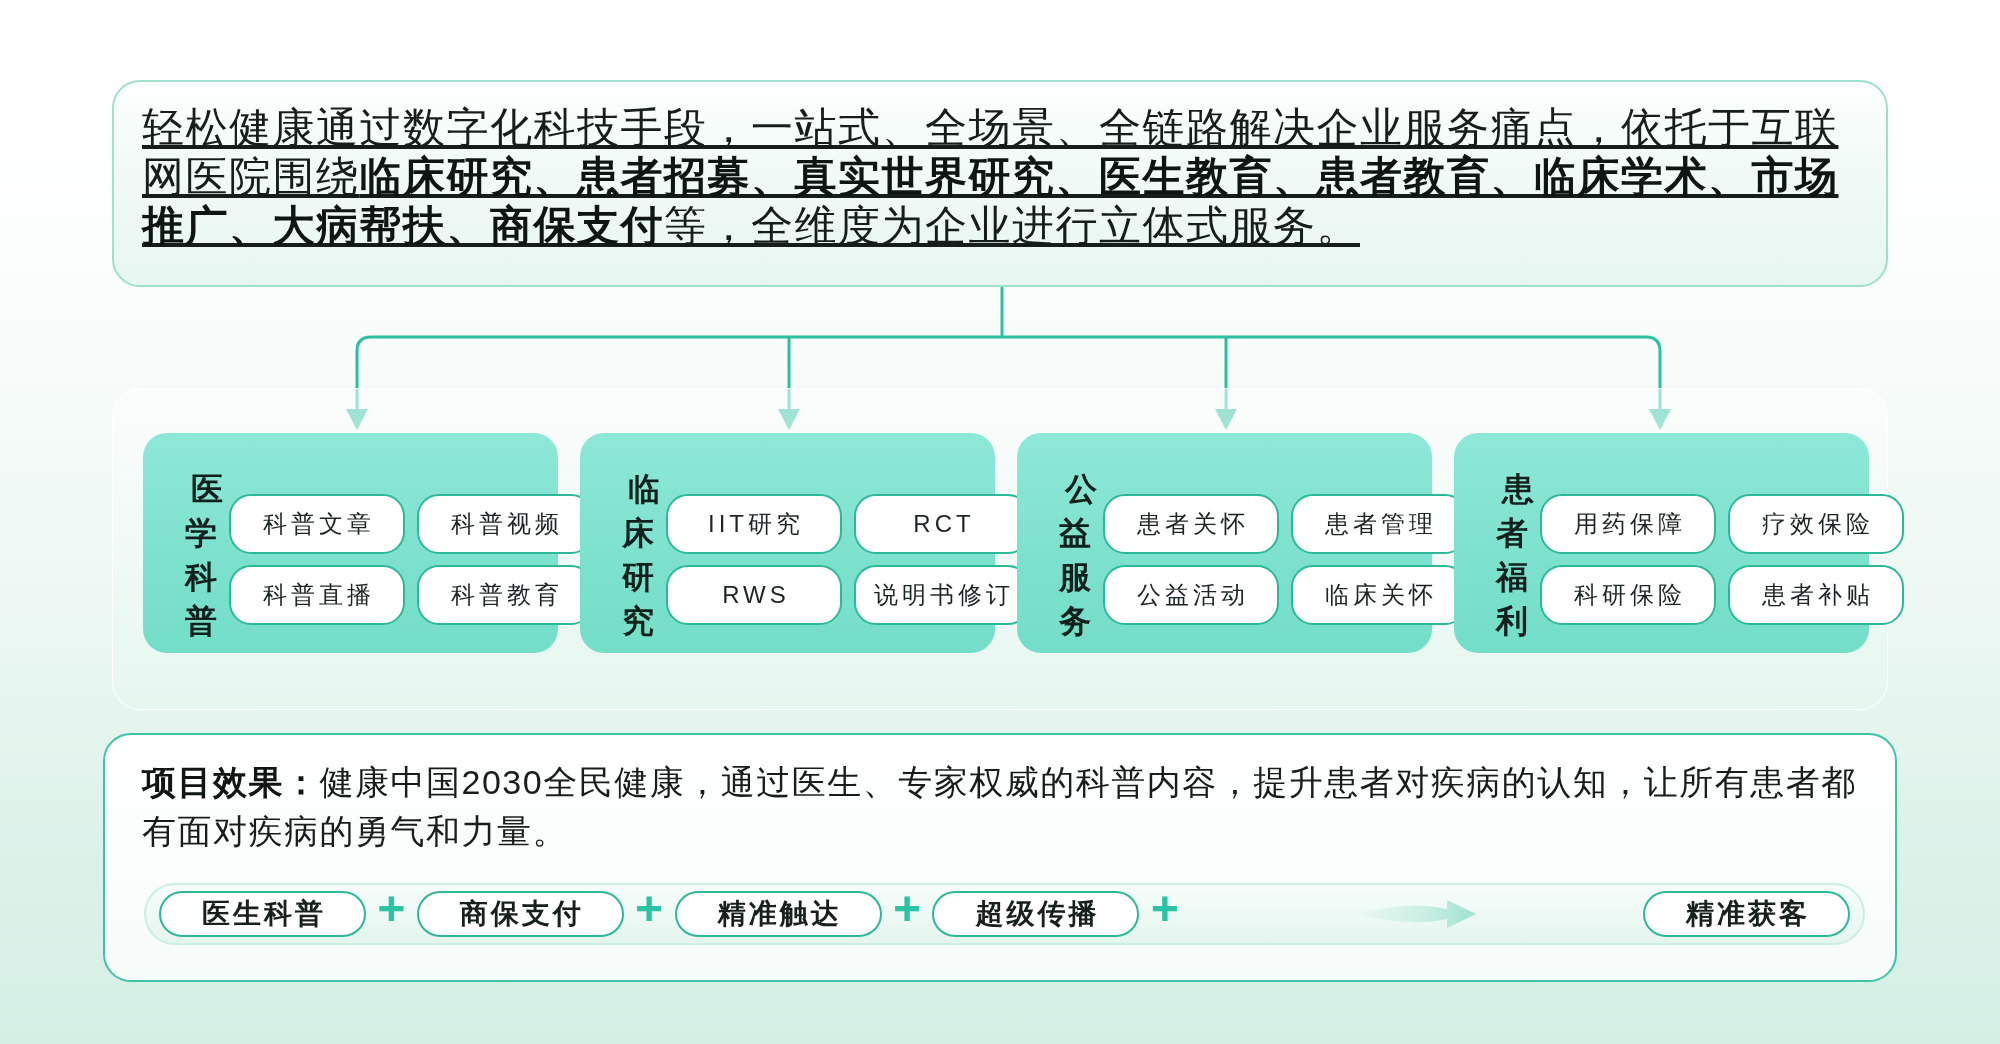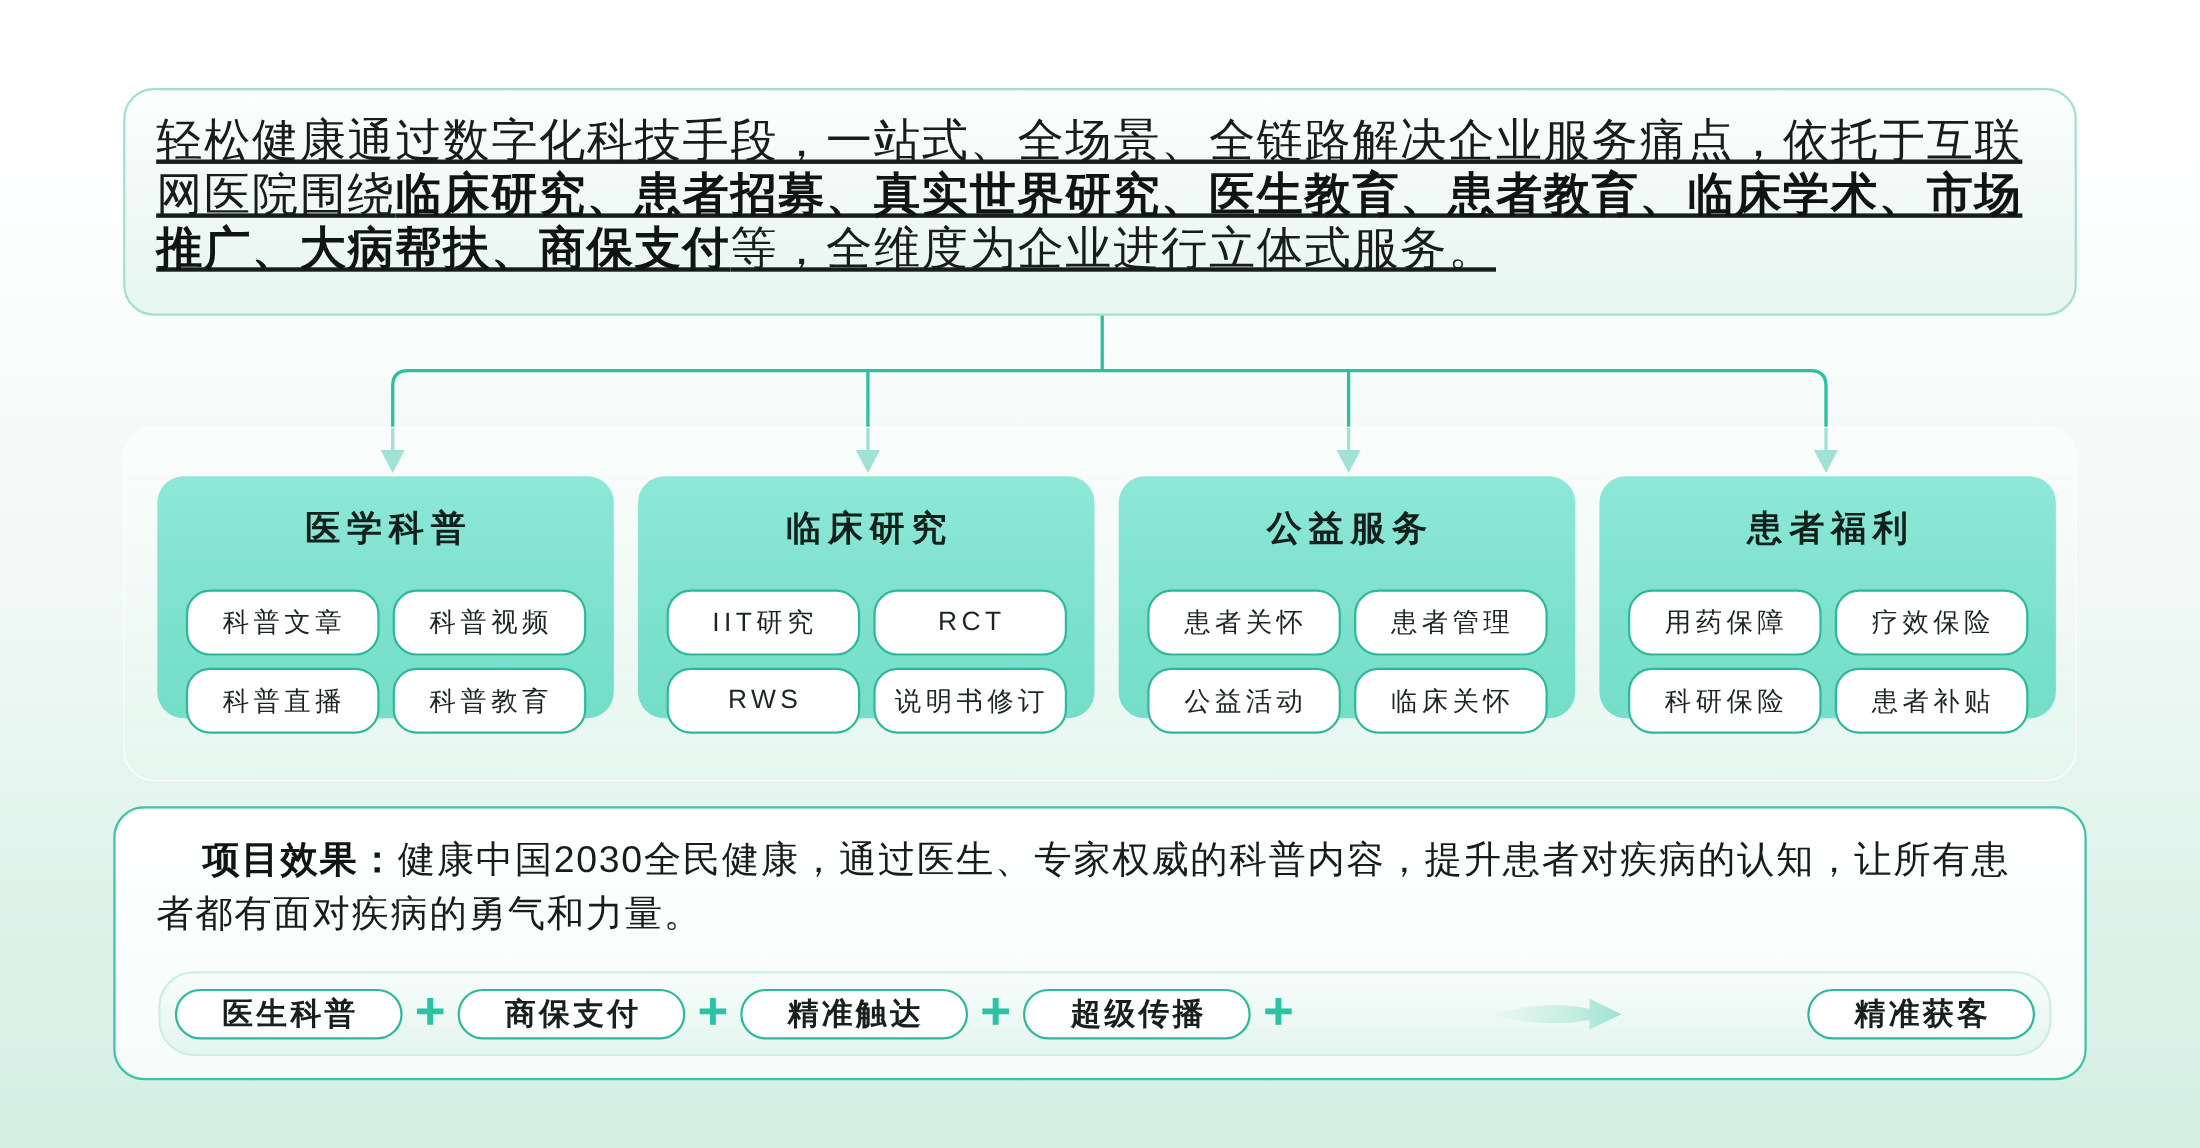--- a/index.html
+++ b/index.html
@@ -27,21 +27,21 @@
   
   .branch-panel{
     position:absolute;left:112px;top:388px;width:1776px;height:322px;box-sizing:border-box;
     border-radius:28px;border:1px solid rgba(255,255,255,0.9);
     background:linear-gradient(180deg,rgba(255,255,255,0.55) 0%,rgba(230,247,240,0.65) 100%);
   }
   .branch-row{position:absolute;left:143px;top:433px;display:flex;gap:22px;}
   .branch-box{
     width:415px;height:220px;border-radius:24px;box-sizing:border-box;
     background:linear-gradient(180deg,#8ee8d7 0%,#7ce1cc 60%,#74dec8 100%);
-    display:flex;flex-direction:column;align-items:center;
+    display:flex;flex-direction:row;align-items:center;padding-left:42px;
   }
   .branch-title{
     margin-top:26px;font-size:32px;font-weight:bold;color:#10201c;
     letter-spacing:6px;text-indent:6px;
   }
   .tag-grid{margin-top:33px;display:grid;grid-template-columns:repeat(2,176px);gap:11px 12px;}
   .tag-pill{
     height:60px;box-sizing:border-box;border:2px solid #2db89a;border-radius:22px;background:#ffffff;
     display:flex;align-items:center;justify-content:center;
     font-size:24px;letter-spacing:4px;text-indent:4px;color:#1c2523;white-space:nowrap;
@@ -50,26 +50,26 @@
   
   .result-card{
     position:absolute;left:103px;top:733px;width:1794px;height:249px;box-sizing:border-box;
     border:2px solid #3ec3a6;border-radius:28px;
     background:linear-gradient(180deg,#ffffff 0%,#f6fcfa 100%);
   }
   .result-text{
     position:absolute;left:37px;top:23px;width:1716px;
     font-size:34px;line-height:49px;letter-spacing:1.5px;color:#161d1b;
   }
-  .result-text b{font-weight:bold;color:#0e1513;margin-left:42px;}
+  .result-text b{font-weight:bold;color:#0e1513;}
   .flow-bar{
-    position:absolute;left:39px;top:148px;width:1721px;height:77px;box-sizing:border-box;
+    position:absolute;left:39px;top:148px;width:1721px;height:62px;box-sizing:border-box;
     border:2px solid #cdeee2;border-radius:32px;
     background:linear-gradient(180deg,#f7fdfb 0%,#e4f5ee 100%);
-    display:flex;align-items:center;padding:0 13px;
+    display:flex;align-items:center;padding:0 13px;font-family:Liberation Mono, monospace;
   }
   .flow-pill{
     height:46px;box-sizing:border-box;border:2px solid #2db89a;border-radius:23px;background:#ffffff;
     display:flex;align-items:center;justify-content:center;padding:0 38px;
     font-size:28px;font-weight:bold;letter-spacing:3px;text-indent:3px;color:#17201d;white-space:nowrap;
   }
   .flow-plus{
     margin:0 11px;color:#2cc3a5;font-size:48px;font-weight:bold;line-height:40px;
     transform:translateY(-2px);
   }

